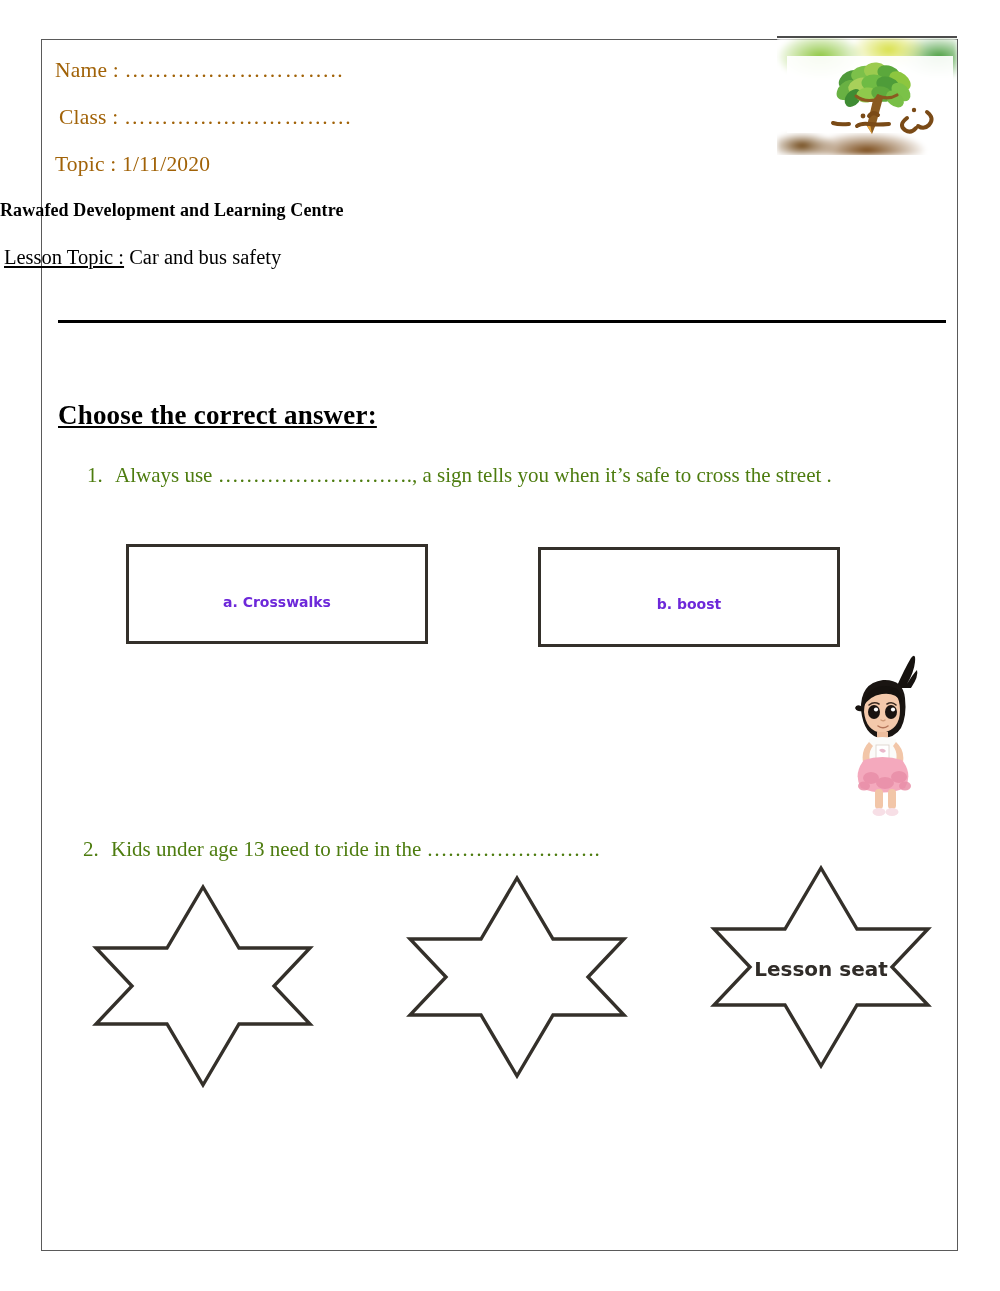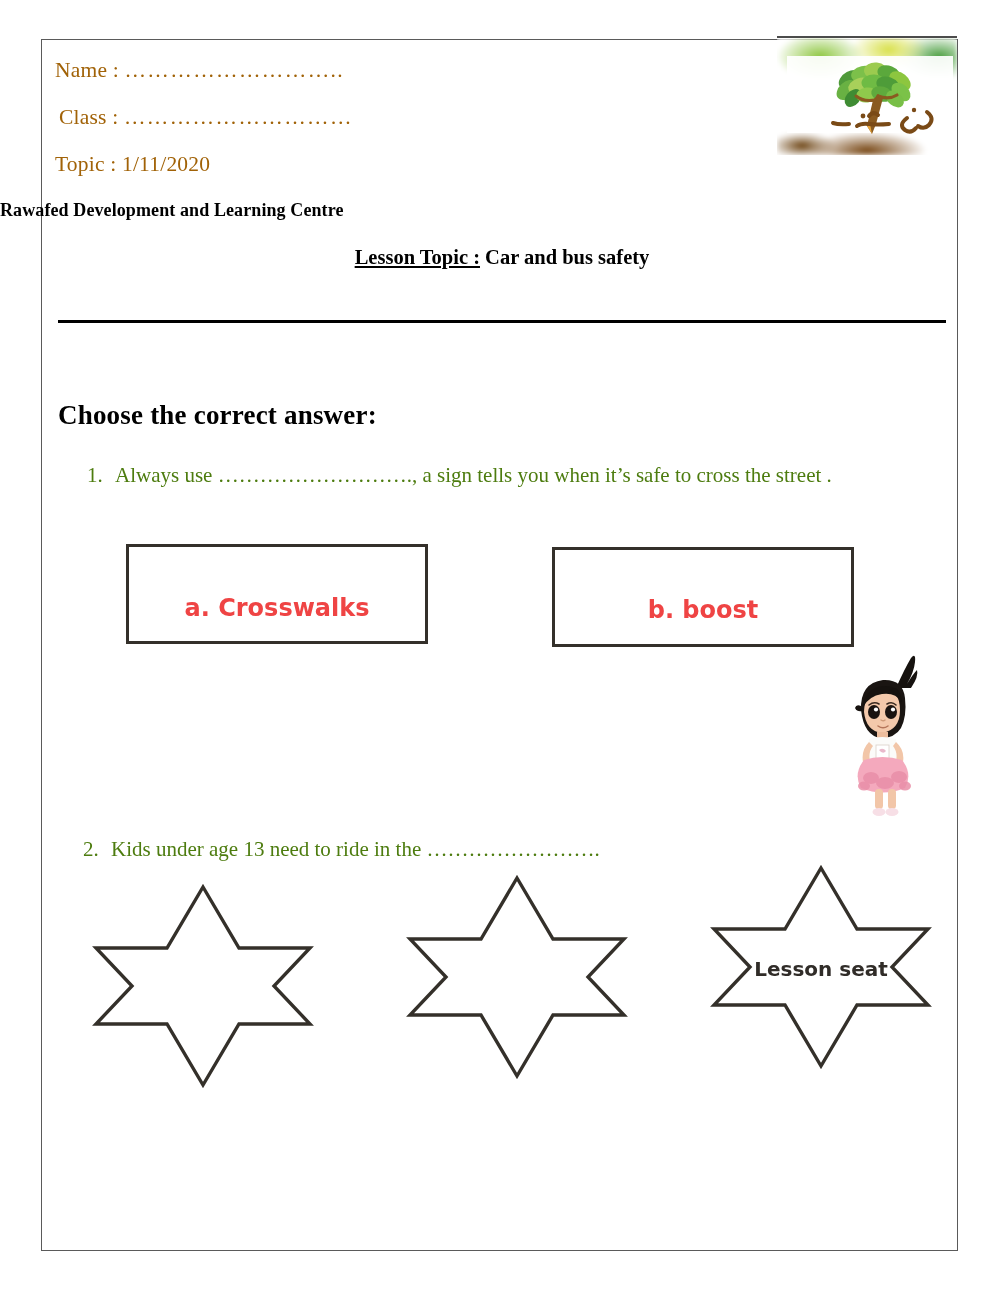--- a/index.html
+++ b/index.html
@@ -79,22 +79,21 @@
     left: 0; right: 4px;
     top: 200px;
     font-weight: bold;
     font-size: 18px;
     letter-spacing: 0.1px;
   }
   #lesson-topic {
     position: absolute;
     left: 4px; right: 0;
     top: 246px;
-    text-align: center;
-    font-weight: bold;
+    font-weight: normal;
     font-size: 20.5px;
   }
   #lesson-topic .u { text-decoration: underline; }
 
   
   #hrule {
     position: absolute;
     left: 58px;
     top: 320px;
     width: 888px;
@@ -103,20 +102,21 @@
   }
 
   
   #instruction {
     position: absolute;
     left: 58px;
     top: 400px;
     font-size: 27px;
     font-weight: bold;
     letter-spacing: 0.2px;
+    text-decoration: underline;
   }
 
   
   .question {
     position: absolute;
     font-size: 21px;
     color: #4d7c0f;
     white-space: nowrap;
   }
   .question .qnum { display: inline-block; width: 28px; }
@@ -129,26 +129,26 @@
     border: 3px solid #34302a;
     box-sizing: border-box;
     background: #ffffff;
   }
   .opt-box span {
     position: absolute;
     left: 0; right: 0;
     text-align: center;
     font-family: "DejaVu Sans", "Liberation Sans", sans-serif;
     font-weight: bold;
-    font-size: 24px;
-    color: #ef4444;
+    font-size: 14px;
+    color: #6d28d9;
   }
   #opt-a { left: 126px; top: 544px; width: 302px; height: 100px; }
   #opt-a span { top: 47px; }
-  #opt-b { left: 552px; top: 547px; width: 302px; height: 100px; }
+  #opt-b { left: 538px; top: 547px; width: 302px; height: 100px; }
   #opt-b span { top: 46px; }
 
   
   #girl-image {
     position: absolute;
     left: 833px;
     top: 650px;
     width: 108px;
     height: 171px;
     background: #ffffff;

